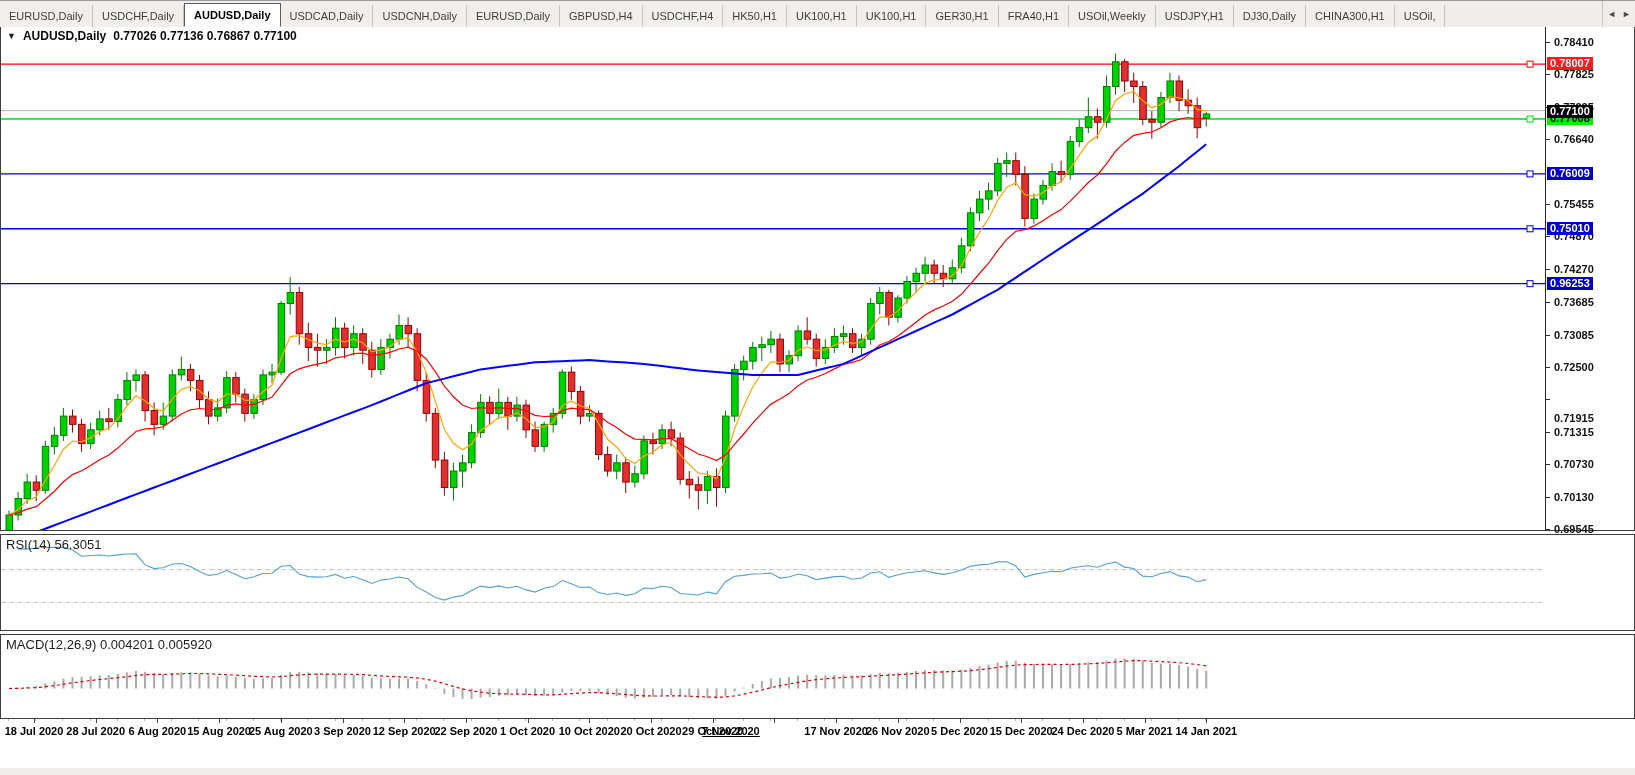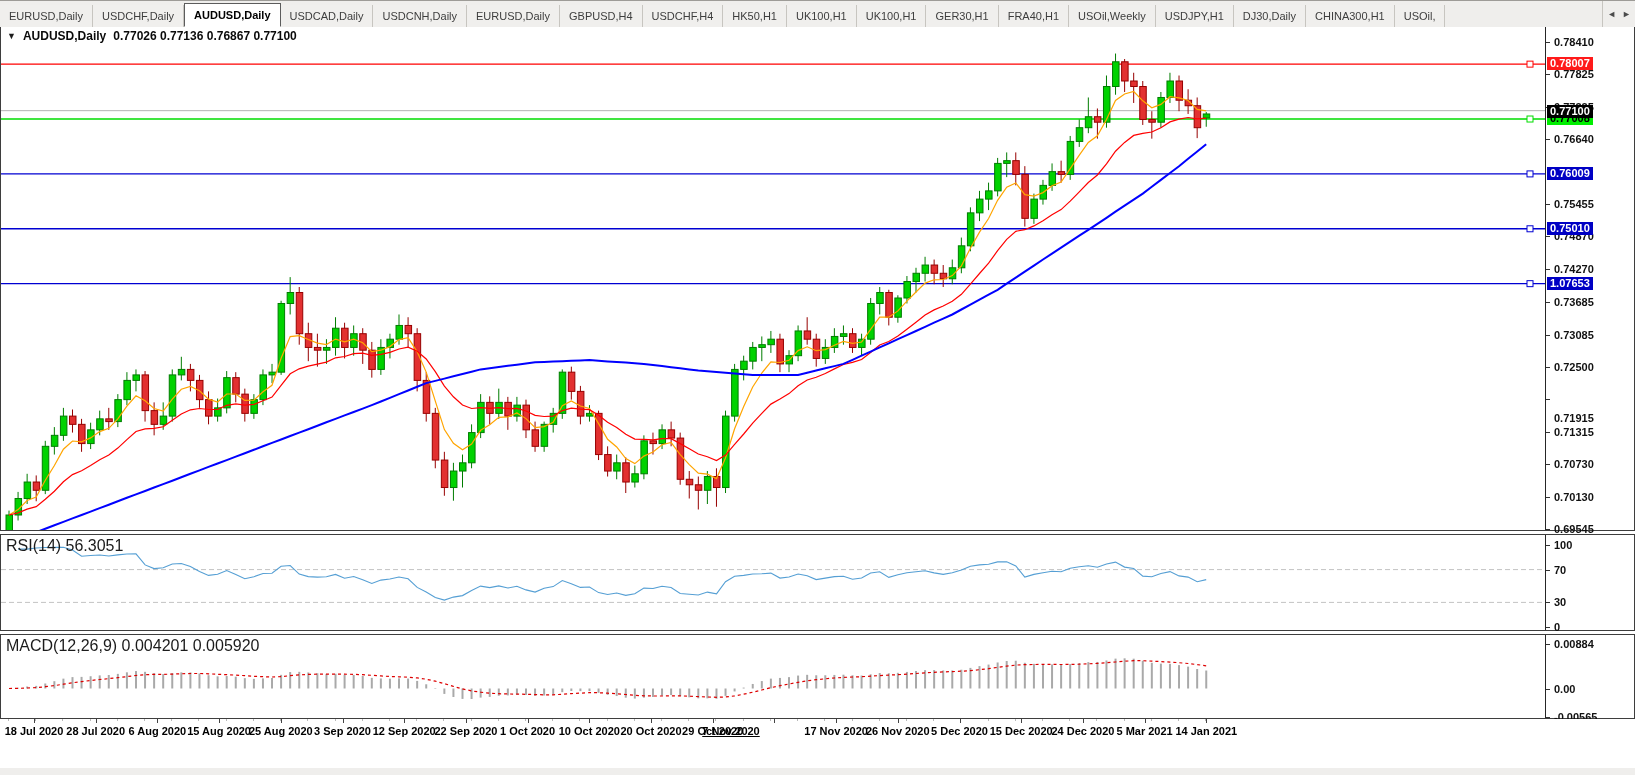--- a/index.html
+++ b/index.html
@@ -17,21 +17,21 @@
 
   
   .pane{position:absolute;left:0;width:1635px;background:#fff;border:1px solid #3e3e3e;box-sizing:border-box;}
   .pane svg{position:absolute;top:0;left:0;display:block;}
   .axis-strip{position:absolute;top:0;right:0;width:89px;height:100%;border-left:1px solid #262626;background:#fff;box-sizing:border-box;}
   .axis-label{position:absolute;left:8px;font-size:11px;font-weight:bold;color:#111;white-space:nowrap;}
   .axis-tick{position:absolute;left:0;width:4px;height:1px;background:#333;}
   .badge{position:absolute;left:1px;font-size:11px;font-weight:bold;padding:0 3px;height:13px;line-height:13px;white-space:nowrap;z-index:3;}
   .main-title{position:absolute;top:4px;left:6px;font-size:12px;font-weight:bold;color:#0a0a0a;display:flex;align-items:center;gap:7px;z-index:5;}
   .collapse{font-size:9px;color:#1d1d1d;}
-  .pane-label{position:absolute;top:2px;left:5px;font-size:16px;color:#1b1b1b;z-index:5;}
+  .pane-label{position:absolute;top:2px;left:5px;font-size:13px;color:#1b1b1b;z-index:5;}
 
   
   .dates{position:absolute;left:0;width:1635px;height:22px;background:#fff;}
   .date-label{position:absolute;top:6px;transform:translateX(-50%);font-size:11px;font-weight:bold;color:#000;white-space:nowrap;}
   .tick-major{position:absolute;top:0;width:1px;height:4px;background:#444;}
   .tick-minor{position:absolute;top:0;width:1px;height:2px;background:#b9b9b9;}
 
   
   .tabbar{position:absolute;left:0;width:1635px;height:27px;background:#efeeec;border-top:1px solid #9d9b97;display:flex;align-items:flex-end;overflow:hidden;box-sizing:border-box;}
   .tab{font-size:11px;color:#3d3d3d;background:#f0efed;border-right:1px solid #c7c5c0;padding:5px 9px 5px;white-space:nowrap;cursor:default;}
@@ -383,46 +383,36 @@
         <div class="axis-tick" style="top: 438.901px;"></div>
         <div class="axis-label" style="top: 432.901px;">0.70730</div>
         <div class="axis-tick" style="top: 471.862px;"></div>
         <div class="axis-label" style="top: 465.862px;">0.70130</div>
         <div class="axis-tick" style="top: 503.999px;"></div>
         <div class="axis-label" style="top: 497.999px;">0.69545</div>
         <div class="badge" style="top: 32.1388px; background: rgb(255, 26, 26); color: rgb(255, 255, 255);">0.78007</div>
         <div class="badge" style="top: 87.0189px; background: rgb(0, 238, 0); color: rgb(0, 0, 0);">0.77008</div>
         <div class="badge" style="top: 141.899px; background: rgb(0, 0, 196); color: rgb(255, 255, 255);">0.76009</div>
         <div class="badge" style="top: 196.779px; background: rgb(0, 0, 196); color: rgb(255, 255, 255);">0.75010</div>
-        <div class="badge" style="top: 251.659px; background: rgb(0, 0, 196); color: rgb(255, 255, 255);">1.07653</div>
+        <div class="badge" style="top: 251.659px; background: rgb(0, 0, 196); color: rgb(255, 255, 255);">0.96253</div>
         <div class="badge" style="top: 79.9648px; background: rgb(0, 0, 0); color: rgb(255, 255, 255); z-index: 4;">0.77100</div>
       </div>
     <div class="main-title">
       <span class="collapse">▼</span>
       <span>AUDUSD,Daily</span>
       <span>0.77026 0.77136 0.76867 0.77100</span>
     </div>
   </div>
 
   <div class="pane" id="rsiPane" style="top:534px;height:97px;">
     <svg id="rsiSvg" width="1544" height="95">
         <line x1="0" y1="34.599999999999994" x2="1544" y2="34.599999999999994" stroke="#c3c3c3" stroke-dasharray="5 3" stroke-width="1"></line>
         <line x1="0" y1="67.4" x2="1544" y2="67.4" stroke="#c3c3c3" stroke-dasharray="5 3" stroke-width="1"></line>
         <path d="M17.1 14.1L26.1 14.1L35.2 13.0L44.3 12.5L53.4 12.4L62.4 12.2L71.5 15.0L80.6 21.2L89.6 20.5L98.7 20.0L107.8 21.0L116.8 19.9L125.9 19.0L135.0 18.8L144.1 29.9L153.1 33.6L162.2 32.7L171.3 29.0L180.3 28.5L189.4 31.5L198.5 36.5L207.5 40.4L216.6 39.3L225.7 35.6L234.8 39.5L243.8 43.7L252.9 41.7L262.0 38.5L271.0 38.2L280.1 31.3L289.2 30.5L298.2 39.1L307.3 41.6L316.4 42.1L325.4 41.8L334.5 39.4L343.6 43.3L352.7 41.5L361.7 44.8L370.8 48.5L379.9 45.1L388.9 44.0L398.0 42.0L407.1 43.8L416.2 52.4L425.2 57.1L434.3 62.5L443.4 65.1L452.4 62.1L461.5 60.6L470.6 55.5L479.6 51.1L488.7 52.6L497.8 50.9L506.9 53.0L515.9 51.2L525.0 54.9L534.1 57.1L543.1 53.3L552.2 51.6L561.3 45.6L570.3 48.7L579.4 52.4L588.5 52.0L597.6 57.6L606.6 59.5L615.7 58.0L624.8 60.4L633.8 58.8L642.9 53.1L652.0 53.5L661.0 51.2L670.1 52.5L679.2 58.5L688.3 59.2L697.3 60.0L706.4 57.1L715.5 58.8L724.5 46.7L733.6 41.3L742.7 40.4L751.7 39.0L760.8 38.7L769.9 38.1L779.0 43.1L788.0 42.0L797.1 39.0L806.2 40.7L815.2 44.6L824.3 43.1L833.4 41.6L842.4 41.2L851.5 44.3L860.6 43.0L869.6 38.0L878.7 36.7L887.8 42.4L896.9 39.8L905.9 37.8L915.0 36.8L924.1 35.8L933.1 37.9L942.2 39.4L951.3 37.8L960.4 34.9L969.4 31.2L978.5 29.9L987.6 29.2L996.6 26.9L1005.7 26.7L1014.8 30.9L1023.8 42.0L1032.9 39.4L1042.0 37.8L1051.0 36.2L1060.1 36.8L1069.2 33.2L1078.3 31.8L1087.3 30.8L1096.4 32.3L1105.5 29.0L1114.5 27.1L1123.6 32.1L1132.7 33.5L1141.8 41.1L1150.8 41.7L1159.9 38.5L1169.0 36.6L1178.0 40.9L1187.1 42.1L1196.2 46.7L1205.2 44.6" fill="none" stroke="#559fd4" stroke-width="1.1"></path>
       </svg>
-    <div class="axis-strip" id="rsiAxis">
-        <div class="axis-tick" style="top: 10px;"></div>
-        <div class="axis-label" style="top: 4px;">100</div>
-        <div class="axis-tick" style="top: 34.6px;"></div>
-        <div class="axis-label" style="top: 28.6px;">70</div>
-        <div class="axis-tick" style="top: 67.4px;"></div>
-        <div class="axis-label" style="top: 61.4px;">30</div>
-        <div class="axis-tick" style="top: 92px;"></div>
-        <div class="axis-label" style="top: 86px;">0</div>
-      </div>
     <div class="pane-label">RSI(14) 56.3051</div>
   </div>
 
   <div class="pane" id="macdPane" style="top:634px;height:85px;">
     <svg id="macdSvg" width="1544" height="83">
         <g>
           <line x1="8" y1="53.5" x2="8" y2="53.5" stroke="#a9a9a9" stroke-width="2"></line>
           <line x1="17.07" y1="53.5" x2="17.07" y2="52.77659487179476" stroke="#a9a9a9" stroke-width="2"></line>
           <line x1="26.14" y1="53.5" x2="26.14" y2="51.49466327708391" stroke="#a9a9a9" stroke-width="2"></line>
           <line x1="35.21" y1="53.5" x2="35.21" y2="50.87485632080494" stroke="#a9a9a9" stroke-width="2"></line>
@@ -551,28 +541,20 @@
           <line x1="1150.82" y1="53.5" x2="1150.82" y2="27.803870125856527" stroke="#a9a9a9" stroke-width="2"></line>
           <line x1="1159.89" y1="53.5" x2="1159.89" y2="28.62242025998439" stroke="#a9a9a9" stroke-width="2"></line>
           <line x1="1168.96" y1="53.5" x2="1168.96" y2="28.823834521652024" stroke="#a9a9a9" stroke-width="2"></line>
           <line x1="1178.03" y1="53.5" x2="1178.03" y2="30.106820230688854" stroke="#a9a9a9" stroke-width="2"></line>
           <line x1="1187.1000000000001" y1="53.5" x2="1187.1000000000001" y2="31.619732450239876" stroke="#a9a9a9" stroke-width="2"></line>
           <line x1="1196.17" y1="53.5" x2="1196.17" y2="34.018950486067894" stroke="#a9a9a9" stroke-width="2"></line>
           <line x1="1205.24" y1="53.5" x2="1205.24" y2="35.51784837184678" stroke="#a9a9a9" stroke-width="2"></line>
         </g>
         <path d="M8.0 53.5L17.1 53.4L26.1 53.0L35.2 52.6L44.3 51.7L53.4 50.6L62.4 49.2L71.5 47.8L80.6 46.6L89.6 45.5L98.7 44.5L107.8 43.6L116.8 42.7L125.9 41.6L135.0 40.5L144.1 39.7L153.1 39.4L162.2 39.4L171.3 39.1L180.3 38.8L189.4 38.5L198.5 38.5L207.5 38.8L216.6 39.3L225.7 39.7L234.8 40.1L243.8 40.7L252.9 41.3L262.0 41.7L271.0 42.0L280.1 41.6L289.2 40.7L298.2 39.9L307.3 39.4L316.4 39.2L325.4 39.1L334.5 39.1L343.6 39.2L352.7 39.3L361.7 39.7L370.8 40.3L379.9 40.9L388.9 41.5L398.0 41.8L407.1 42.2L416.2 42.9L425.2 44.2L434.3 46.2L443.4 48.7L452.4 51.4L461.5 53.9L470.6 55.9L479.6 57.2L488.7 58.2L497.8 58.7L506.9 59.0L515.9 59.1L525.0 59.3L534.1 59.6L543.1 59.8L552.2 59.8L561.3 59.2L570.3 58.6L579.4 58.1L588.5 57.7L597.6 57.7L606.6 58.2L615.7 58.7L624.8 59.5L633.8 60.3L642.9 60.8L652.0 61.0L661.0 61.0L670.1 60.8L679.2 60.9L688.3 61.2L697.3 61.6L706.4 62.0L715.5 62.3L724.5 62.0L733.6 60.9L742.7 59.2L751.7 57.2L760.8 55.0L769.9 52.7L779.0 50.7L788.0 49.0L797.1 47.3L806.2 45.8L815.2 44.7L824.3 43.8L833.4 43.0L842.4 42.4L851.5 42.0L860.6 41.7L869.6 41.2L878.7 40.6L887.8 40.1L896.9 39.7L905.9 39.1L915.0 38.5L924.1 37.8L933.1 37.3L942.2 36.9L951.3 36.6L960.4 36.2L969.4 35.6L978.5 34.7L987.6 33.7L996.6 32.4L1005.7 31.1L1014.8 30.1L1023.8 29.6L1032.9 29.5L1042.0 29.4L1051.0 29.4L1060.1 29.5L1069.2 29.4L1078.3 29.2L1087.3 28.8L1096.4 28.4L1105.5 27.8L1114.5 27.0L1123.6 26.2L1132.7 25.7L1141.8 25.7L1150.8 26.1L1159.9 26.6L1169.0 27.1L1178.0 27.7L1187.1 28.5L1196.2 29.6L1205.2 30.8" fill="none" stroke="#dd0000" stroke-width="1.2" stroke-dasharray="3 3"></path>
       </svg>
-    <div class="axis-strip" id="macdAxis">
-        <div class="axis-tick" style="top: 8.96408px;"></div>
-        <div class="axis-label" style="top: 2.96408px;">0.00884</div>
-        <div class="axis-tick" style="top: 53.5px;"></div>
-        <div class="axis-label" style="top: 47.5px;">0.00</div>
-        <div class="axis-tick" style="top: 81.9647px;"></div>
-        <div class="axis-label" style="top: 75.9647px;">-0.00565</div>
-      </div>
     <div class="pane-label">MACD(12,26,9) 0.004201 0.005920</div>
   </div>
 
   <div class="dates" id="dateRow" style="top:719px;">
       <div class="tick-minor" style="left: 8px;"></div>
       <div class="tick-minor" style="left: 35.21px;"></div>
       <div class="tick-minor" style="left: 62.42px;"></div>
       <div class="tick-minor" style="left: 89.63px;"></div>
       <div class="tick-minor" style="left: 116.84px;"></div>
       <div class="tick-minor" style="left: 144.05px;"></div>

